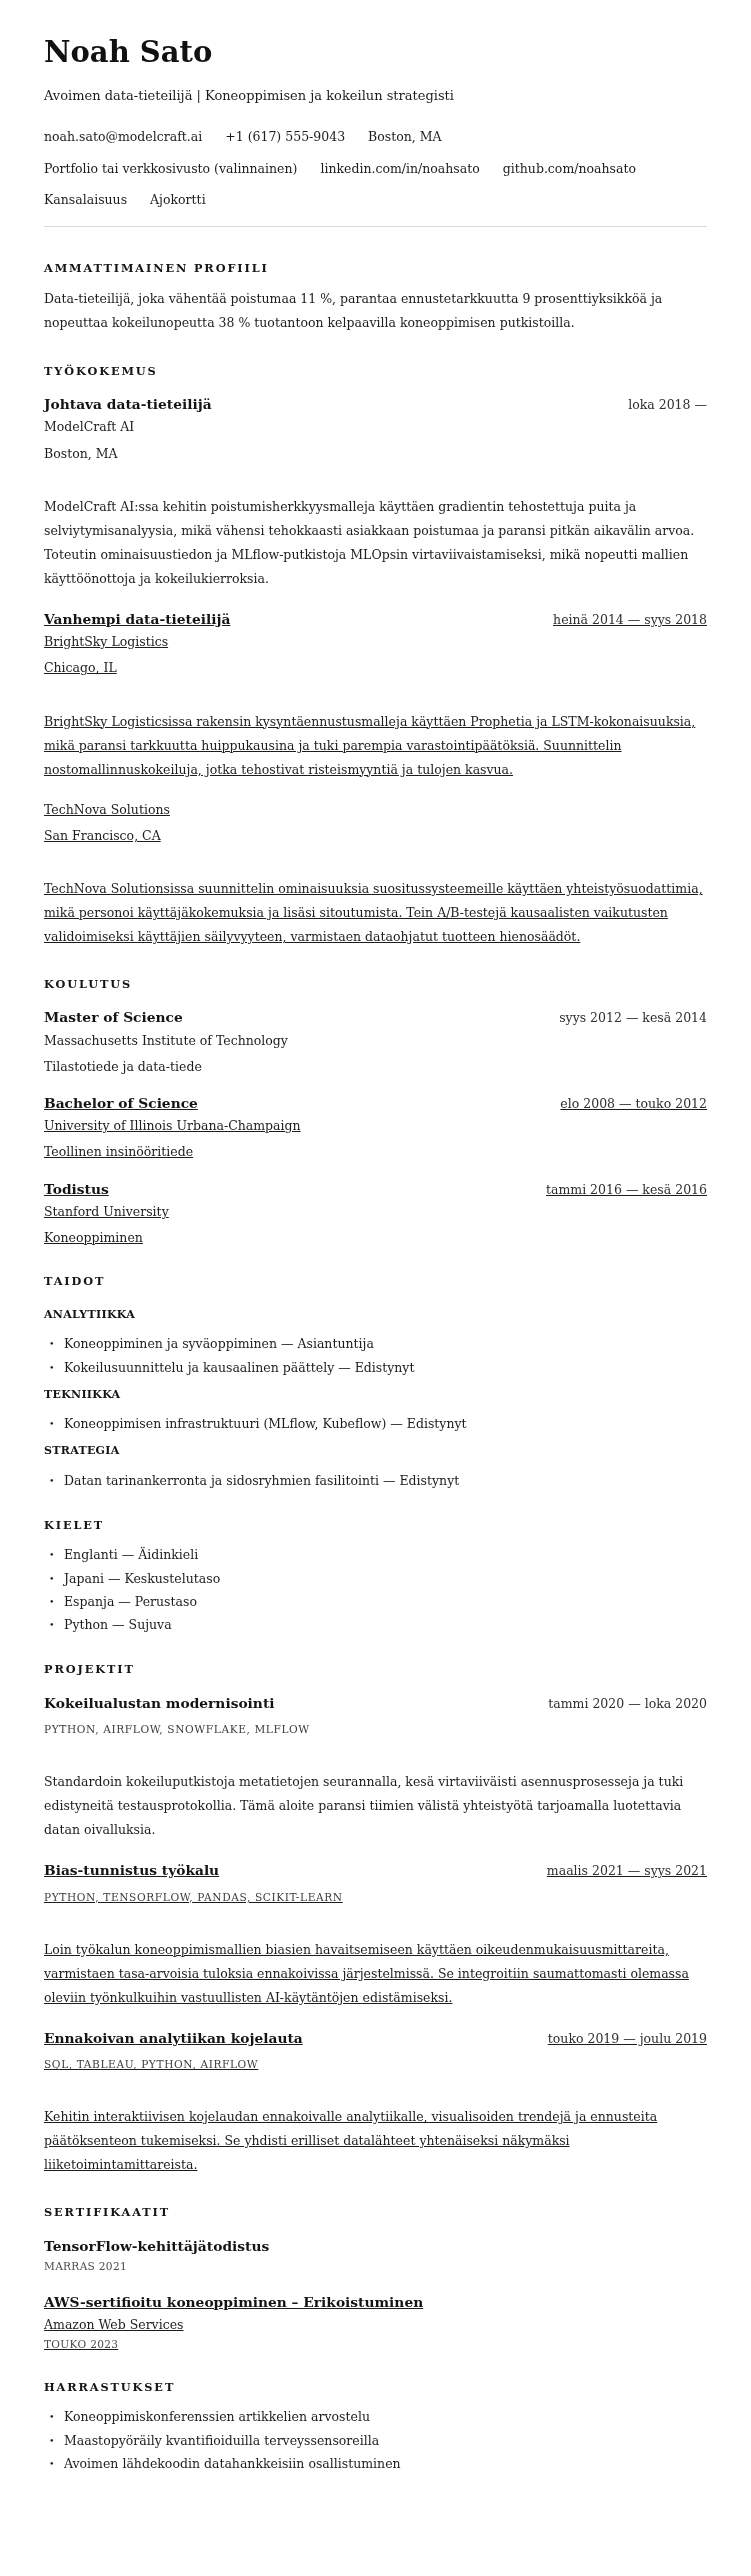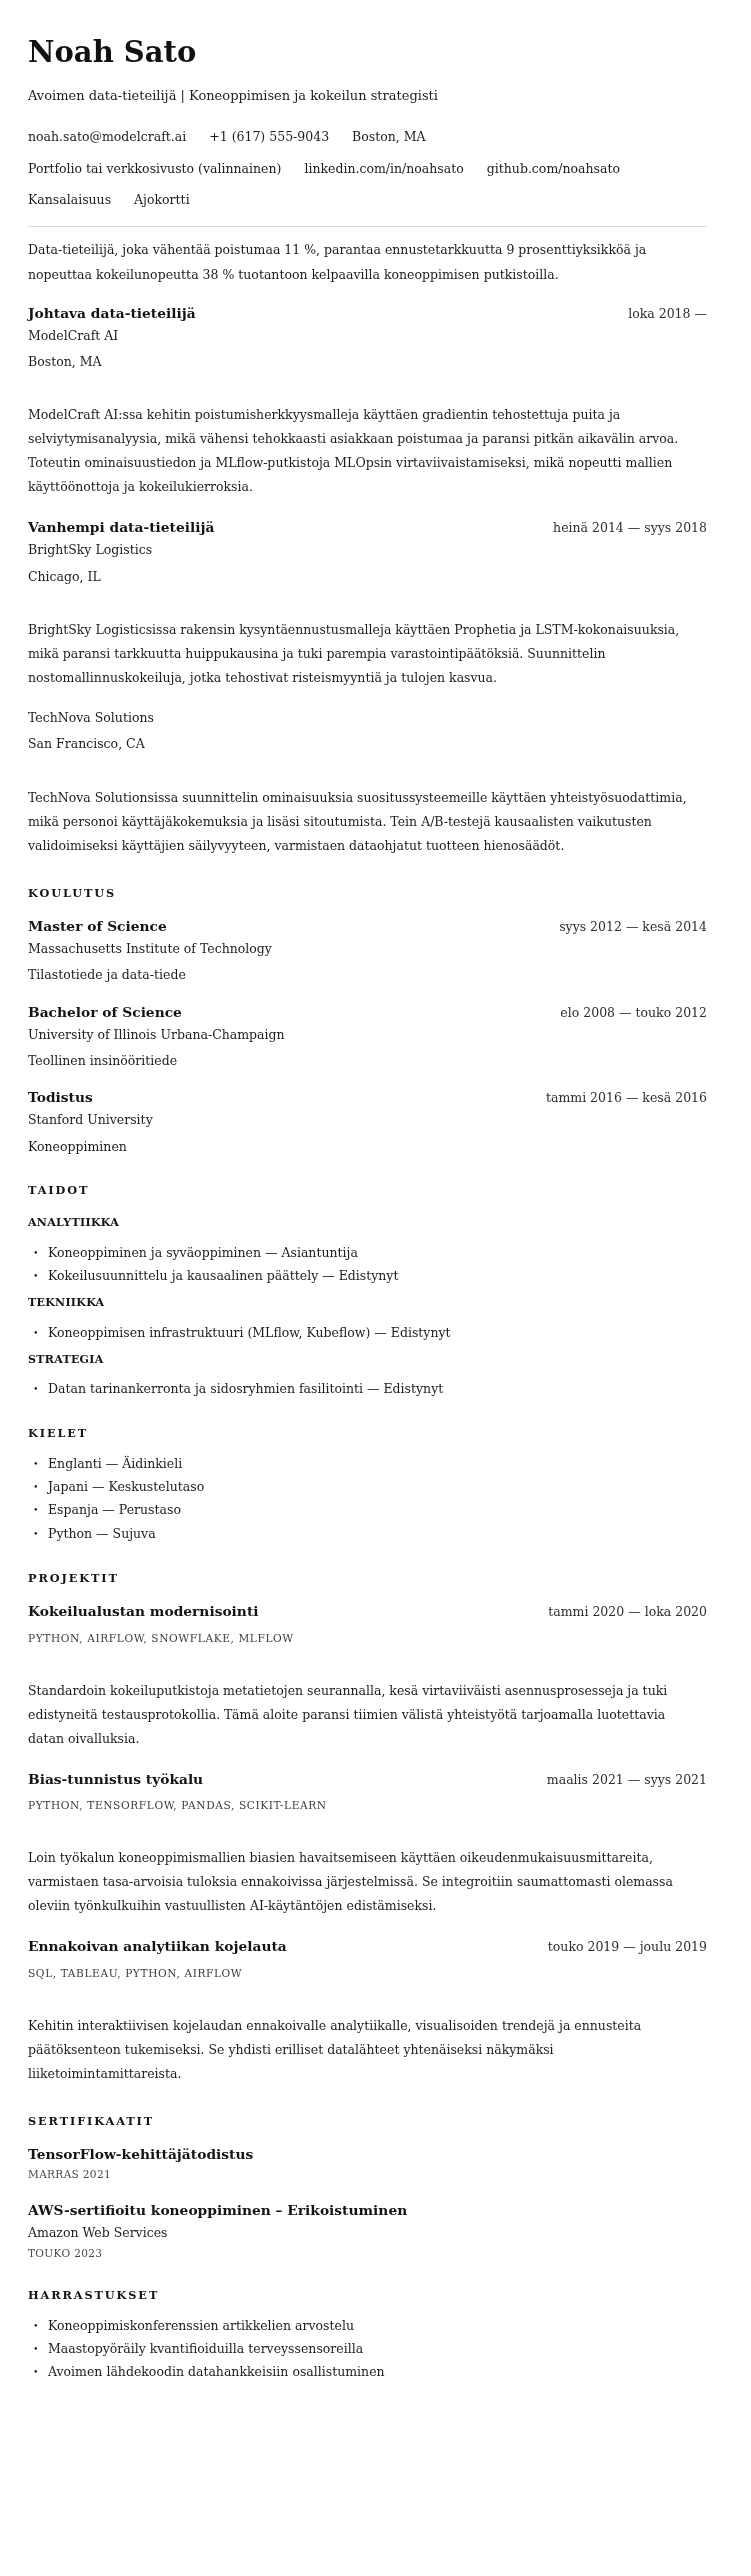--- a/index.html
+++ b/index.html
@@ -4,21 +4,21 @@
 <style>
   html, body {
     margin: 0;
     padding: 0;
     background: #ffffff;
   }
   .page {
     width: 751px;
     min-height: 2576px;
     box-sizing: border-box;
-    padding: 36px 44px 30px 28px;
+    padding: 36px 44px 30px 44px;
     font-family: "DejaVu Serif", "Liberation Serif", serif;
     color: #1d1d1d;
     background: #ffffff;
   }
   .name {
     font-size: 29px;
     font-weight: 700;
     line-height: 1.15;
     margin: 0;
     color: #111111;
@@ -49,21 +49,21 @@
     color: #151515;
   }
   .section-heading.profile-h { margin-top: 35px; }
   .body-text {
     font-size: 12.5px;
     line-height: 24.4px;
     margin-top: 11.3px;
     max-width: 664px;
   }
   .entry { margin-top: 17.5px; }
-  .entry + .entry { margin-top: 20px; }
+  .entry + .entry { margin-top: 20px; text-decoration: underline; }
   .entry-title-row {
     display: flex;
     justify-content: space-between;
     align-items: baseline;
   }
   .entry-title {
     font-size: 13.8px;
     font-weight: 700;
     line-height: 17.5px;
     color: #141414;
@@ -157,24 +157,26 @@
       <span>github.com/noahsato</span>
     </div>
     <div class="contact-row">
       <span>Kansalaisuus</span>
       <span>Ajokortti</span>
     </div>
     <hr class="header-rule">
   </header>
 
   <section>
+    <h2 class="section-heading profile-h">AMMATTIMAINEN PROFIILI</h2>
     <p class="body-text">Data-tieteilijä, joka vähentää poistumaa 11 %, parantaa ennustetarkkuutta 9 prosenttiyksikköä ja nopeuttaa kokeilunopeutta 38 % tuotantoon kelpaavilla koneoppimisen putkistoilla.</p>
   </section>
 
   <section>
+    <h2 class="section-heading">TYÖKOKEMUS</h2>
 
     <div class="entry">
       <div class="entry-title-row">
         <span class="entry-title">Johtava data-tieteilijä</span>
         <span class="entry-date">loka 2018 —</span>
       </div>
       <div class="entry-company">ModelCraft AI</div>
       <div class="entry-location">Boston, MA</div>
       <p class="entry-desc">ModelCraft AI:ssa kehitin poistumisherkkyysmalleja käyttäen gradientin tehostettuja puita ja selviytymisanalyysia, mikä vähensi tehokkaasti asiakkaan poistumaa ja paransi pitkän aikavälin arvoa. Toteutin ominaisuustiedon ja MLflow-putkistoja MLOpsin virtaviivaistamiseksi, mikä nopeutti mallien käyttöönottoja ja kokeilukierroksia.</p>
     </div>

